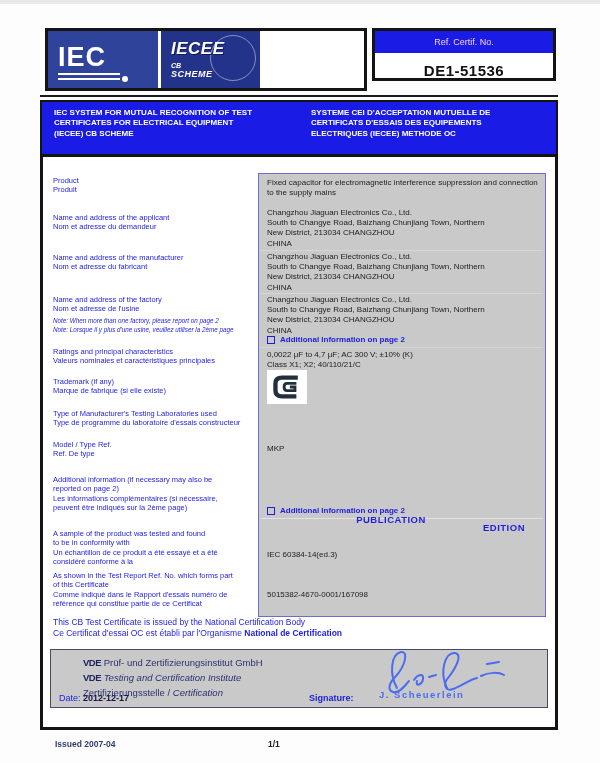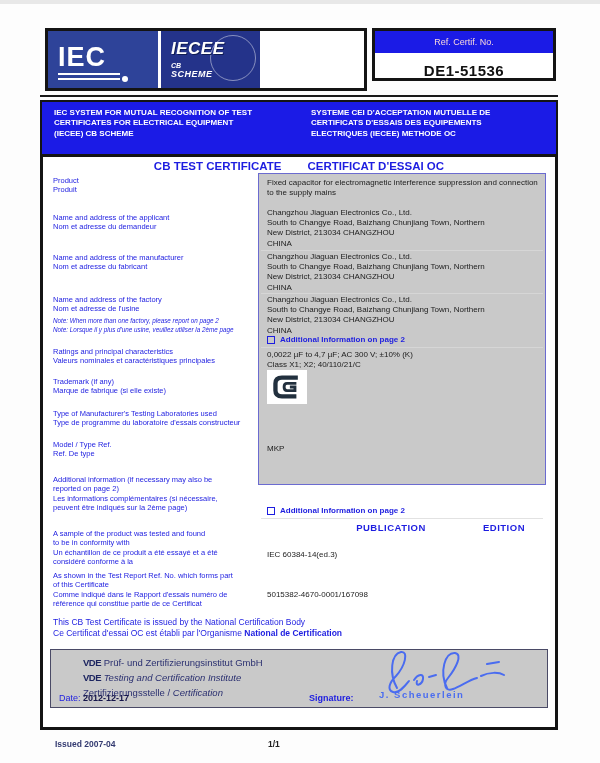--- a/index.html
+++ b/index.html
@@ -37,21 +37,21 @@
   .banner{position:absolute;left:40px;top:96px;width:518px;height:64px;background:var(--banner-blue);border:2px solid #141414;display:flex;color:#fff;font-size:8px;font-weight:bold;line-height:1.3;}
   .banner .col{width:50%;padding:6px 8px 0 12px;}
 
   
   .main-box{position:absolute;left:40px;top:150px;width:518px;height:576px;background:#fff;border:3px solid #141414;}
   .cert-title{position:absolute;top:3px;left:0;width:100%;display:flex;justify-content:center;gap:26px;color:var(--label-blue);font-size:11.5px;font-weight:bold;}
 
   .lbl{position:absolute;left:10px;width:206px;color:var(--label-blue);font-size:7.5px;line-height:1.25;}
   .note{position:absolute;left:10px;width:210px;color:var(--label-blue);font-size:6.3px;font-style:italic;line-height:1.35;}
 
-  .panel{position:absolute;left:215px;top:16px;width:288px;height:312px;background:var(--panel-gray);border:1px solid var(--panel-border);}
+  .panel{position:absolute;left:215px;top:16px;width:288px;height:444px;background:var(--panel-gray);border:1px solid var(--panel-border);}
   .pv{position:absolute;left:8px;right:6px;color:#1c1c1c;font-size:8px;line-height:1.28;}
   .sep{position:absolute;left:2px;right:2px;height:1px;background:#d6d6d6;}
   .cbrow{position:absolute;left:8px;display:flex;align-items:center;gap:5px;color:var(--label-blue);font-size:8px;font-weight:bold;}
   .cbx{width:8px;height:8px;border:1px solid var(--label-blue);display:inline-block;background:transparent;}
   .colhead{position:absolute;color:var(--label-blue);font-size:9.5px;font-weight:bold;text-align:center;letter-spacing:.5px;}
   .tm-box{position:absolute;left:8px;top:196px;width:40px;height:34px;background:#fff;display:flex;align-items:center;justify-content:center;}
 
   .statement{position:absolute;left:10px;top:460px;width:500px;color:var(--label-blue);font-size:8.5px;line-height:1.35;}
 
   
@@ -96,24 +96,20 @@
   <div class="banner">
     <div class="col pre">IEC SYSTEM FOR MUTUAL RECOGNITION OF TEST
 CERTIFICATES FOR ELECTRICAL EQUIPMENT
 (IECEE) CB SCHEME</div>
     <div class="col pre">SYSTEME CEI D'ACCEPTATION MUTUELLE DE
 CERTIFICATS D'ESSAIS DES EQUIPEMENTS
 ELECTRIQUES (IECEE) METHODE OC</div>
   </div>
 
   <div class="main-box">
-    <div class="cert-title">
-      <span>CB TEST CERTIFICATE</span>
-      <span>CERTIFICAT D'ESSAI OC</span>
-    </div>
 
     <div class="lbl pre" style="top:19px">Product
 Produit</div>
     <div class="lbl pre" style="top:56px">Name and address of the applicant
 Nom et adresse du demandeur</div>
     <div class="lbl pre" style="top:96px">Name and address of the manufacturer
 Nom et adresse du fabricant</div>
     <div class="lbl pre" style="top:138px">Name and address of the factory
 Nom et adresse de l'usine</div>
     <div class="note pre" style="top:160px">Note: When more than one factory, please report on page 2
@@ -173,21 +169,21 @@
       </div>
 
       <div class="pv" style="top:270px">MKP</div>
 
       <div class="cbrow" style="top:332px">
         <span class="cbx"></span>
         <span>Additional Information on page 2</span>
       </div>
       <div class="sep" style="top:344px;background:#e2e2e2"></div>
 
-      <div class="colhead" style="top:348px;left:62px;width:140px">PUBLICATION</div>
+      <div class="colhead" style="top:340px;left:62px;width:140px">PUBLICATION</div>
       <div class="colhead" style="top:348px;left:205px;width:80px">EDITION</div>
 
       <div class="pv" style="top:376px">IEC 60384-14(ed.3)</div>
       <div class="pv" style="top:416px">5015382-4670-0001/167098</div>
     </div>
 
     <div class="statement">
       <div>This CB Test Certificate is issued by the National Certification Body</div>
       <div>
         <span>Ce Certificat d'essai OC est établi par l'Organisme </span><b>National de Certification</b>

